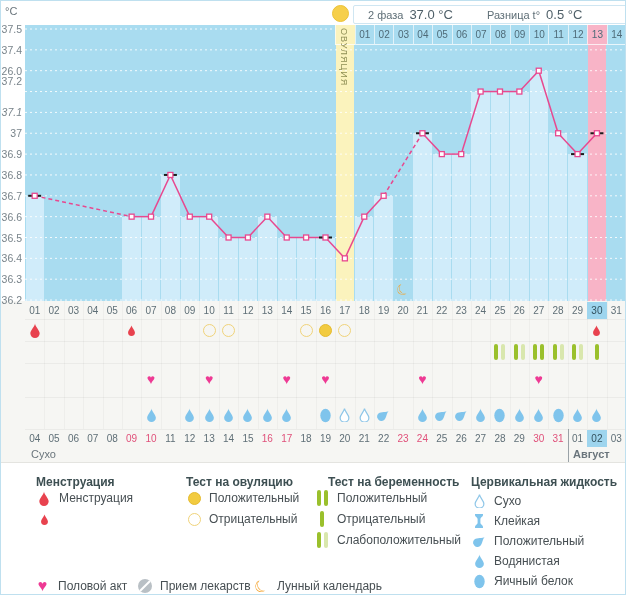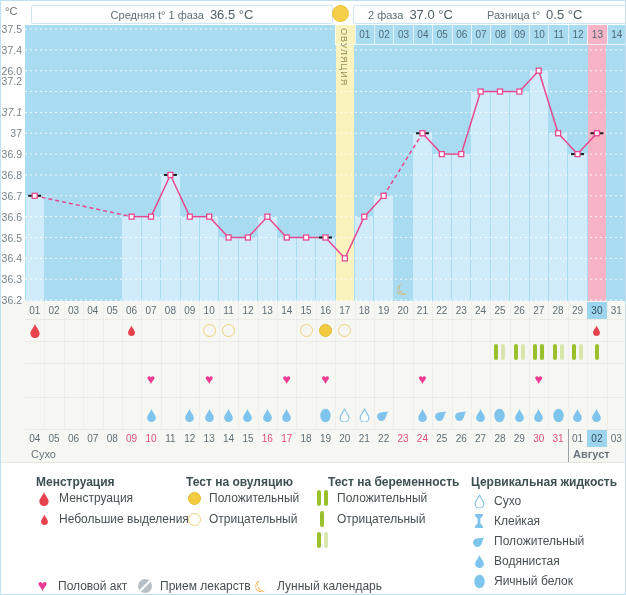--- a/index.html
+++ b/index.html
@@ -42,24 +42,20 @@
   .legend-hdr{position:absolute;font-size:12px;font-weight:bold;color:#3d4f52;}
   .legend-item{position:absolute;height:18px;display:flex;align-items:center;gap:7px;font-size:12px;color:#474f53;white-space:nowrap;}
   svg{display:block;}
 </style>
 </head>
 <body>
 
 <div id="app">
   <div class="unit">°C</div>
 
-  <div class="hdr-box" style="left:30px;width:300px;justify-content:center;">
-    <span>Средняя t° 1 фаза</span>
-    <span class="val">36.5 °C</span>
-  </div>
   <div class="sun" style="left:331px;top:4px;"></div>
   <div class="hdr-box" style="left:352px;width:272px;padding-left:14px;">
     <span>2 фаза</span>
     <span class="val">37.0 °C</span>
     <span style="margin-left:34px;">Разница t°</span>
     <span class="val">0.5 °C</span>
   </div>
 
   <div class="chart-bg"></div>
   <div id="chart-layers">
@@ -310,21 +306,20 @@
           </svg>
         </span>
         <span>Менструация</span>
       </div>
       <div class="legend-item" style="left: 35px; top: 509px;">
         <span style="display: inline-flex; width: 16px; justify-content: center;">
           <svg width="9" height="11" viewBox="0 0 12 16">
             <path d="M6 .5 C6 3.2 1 8 1 11 a5 5 0 0 0 10 0 C11 8 6 3.2 6 .5 Z" fill="#e8424e"></path>
           </svg>
         </span>
-        <span>Небольшие выделения</span>
       </div>
       <div class="legend-hdr" style="left: 185px; top: 474px;">Тест на овуляцию</div>
       <div class="legend-item" style="left: 185px; top: 488px;">
         <span style="display: inline-flex; width: 16px; justify-content: center;">
           <span class="ovucirc pos"></span>
         </span>
         <span>Положительный</span>
       </div>
       <div class="legend-item" style="left: 185px; top: 509px;">
         <span style="display: inline-flex; width: 16px; justify-content: center;">
@@ -350,20 +345,21 @@
         </span>
         <span>Отрицательный</span>
       </div>
       <div class="legend-item" style="left: 313px; top: 530px;">
         <span style="display: inline-flex; width: 16px; justify-content: center;">
           <span class="bars">
             <span class="bar d"></span>
             <span class="bar l"></span>
           </span>
         </span>
+        <span>Слабоположительный</span>
       </div>
       <div class="legend-hdr" style="left: 470px; top: 474px;">Цервикальная жидкость</div>
       <div class="legend-item" style="left: 470px; top: 491px;">
         <span style="display: inline-flex; width: 16px; justify-content: center;">
           <svg width="11" height="14" viewBox="0 0 12 16">
             <path d="M6 .5 C6 3.2 1 8 1 11 a5 5 0 0 0 10 0 C11 8 6 3.2 6 .5 Z" fill="#ffffff" stroke="#8ec6e8" stroke-width="1.4"></path>
           </svg>
         </span>
         <span>Сухо</span>
       </div>

